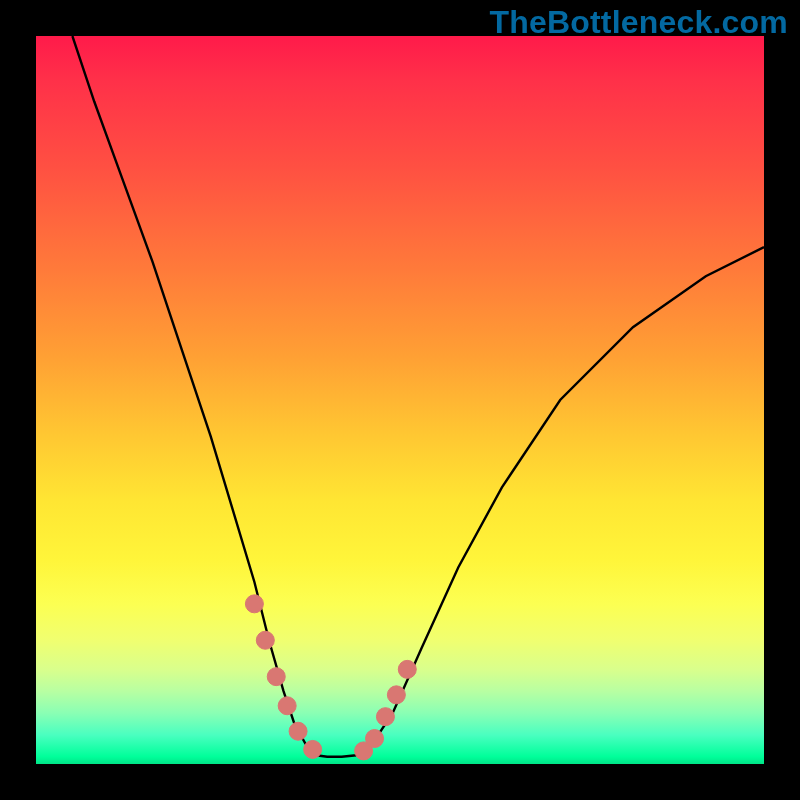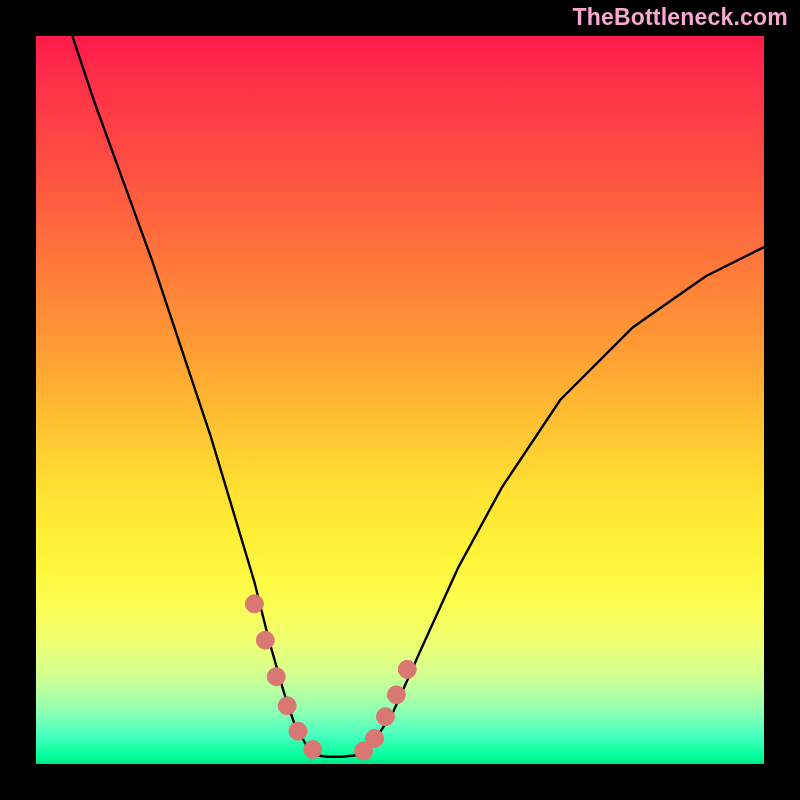--- a/index.html
+++ b/index.html
@@ -8,23 +8,23 @@
     position: relative;
     width: 800px;
     height: 800px;
     background: #000;
   }
   .watermark {
     position: absolute;
     top: 4px;
     right: 12px;
     font-family: Arial, Helvetica, sans-serif;
-    font-size: 23px;
+    font-size: 32px;
     font-weight: 600;
-    color: #f9a8d4;
+    color: #0369a1;
     letter-spacing: 0.2px;
     z-index: 5;
   }
   .plot-frame {
     position: absolute;
     left: 36px;
     top: 36px;
     width: 728px;   
     height: 728px;
     overflow: hidden;

